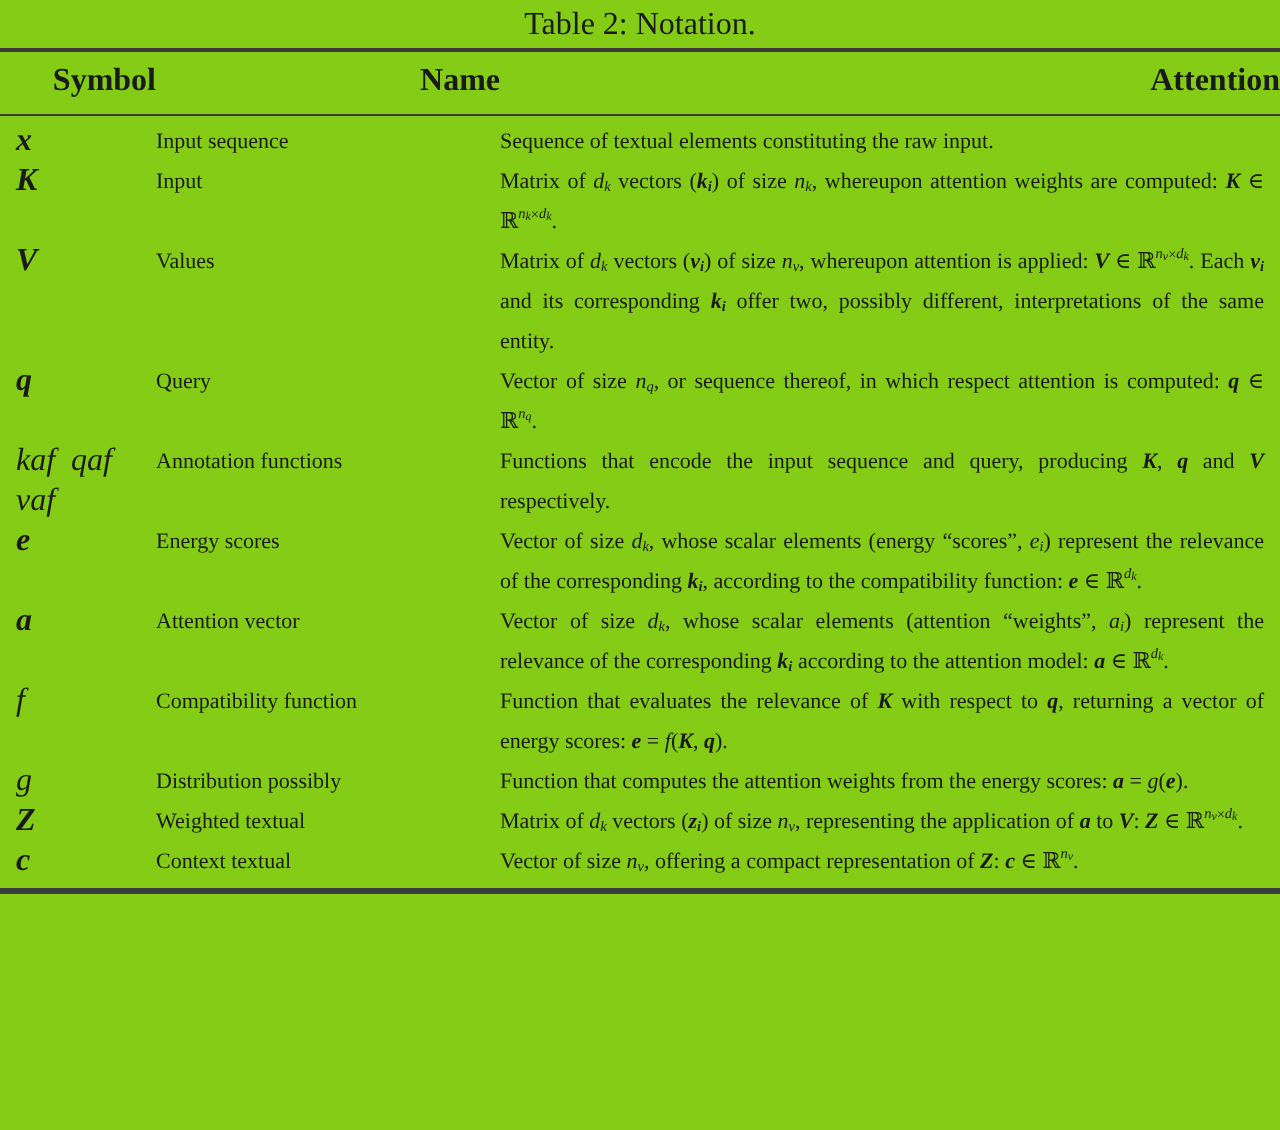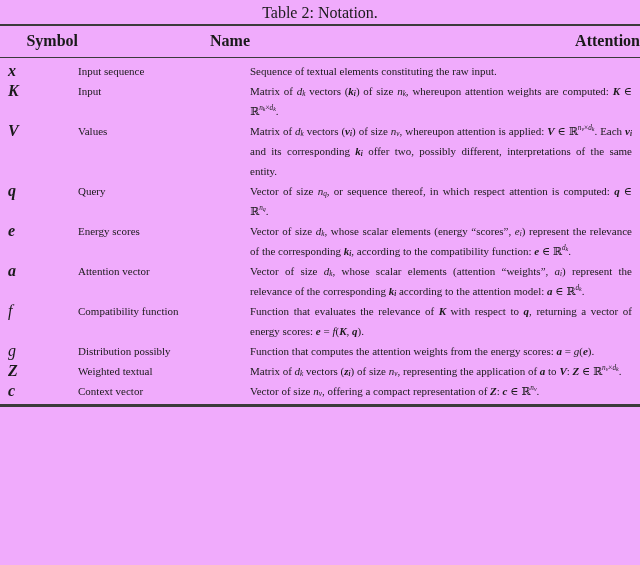--- a/index.html
+++ b/index.html
@@ -2,21 +2,21 @@
 <html><head>
 <meta charset="utf-8">
 <style>
   html,body{margin:0;padding:0;background:#ffffff;}
   body{
     font-family:"Liberation Serif","DejaVu Serif",serif;
     color:#1a1a1a;
     -webkit-font-smoothing:antialiased;
   }
   .page{
-    width:640px;height:565px;background:#f0abfc;overflow:hidden;
+    width:640px;height:565px;background:#84cc16;overflow:hidden;
     position:relative;
   }
   .caption{
     font-size:16px;line-height:19px;text-align:center;
     padding:3px 0 2px 0;
   }
   table.notation{
     width:640px;border-collapse:collapse;table-layout:fixed;
     border-top:2px solid #3b3b3b;
     border-bottom:3px solid #3b3b3b;
@@ -78,20 +78,25 @@
     <td class="name">Values</td>
     <td class="def">Matrix of <i>d<sub>k</sub></i> vectors (<b><i>v<sub>i</sub></i></b>) of size <i>n<sub>v</sub></i>, whereupon attention is applied: <b><i>V</i></b> ∈ ℝ<sup><i>n<sub>v</sub></i>×<i>d<sub>k</sub></i></sup>. Each <b><i>v<sub>i</sub></i></b> and its corresponding <b><i>k<sub>i</sub></i></b> offer two, possibly different, interpretations of the same entity.</td>
   </tr>
 
   <tr>
     <td class="sym"><b><i>q</i></b></td>
     <td class="name">Query</td>
     <td class="def">Vector of size <i>n<sub>q</sub></i>, or sequence thereof, in which respect attention is computed: <b><i>q</i></b> ∈ ℝ<sup><i>n<sub>q</sub></i></sup>.</td>
   </tr>
 
+  <tr>
+    <td class="sym"><i>kaf</i>&nbsp;&nbsp;<i>qaf</i><br><i>vaf</i></td>
+    <td class="name">Annotation functions</td>
+    <td class="def">Functions that encode the input sequence and query, producing <b><i>K</i></b>, <b><i>q</i></b> and <b><i>V</i></b> respectively.</td>
+  </tr>
 
   <tr>
     <td class="sym"><b><i>e</i></b></td>
     <td class="name">Energy scores</td>
     <td class="def">Vector of size <i>d<sub>k</sub></i>, whose scalar elements (energy “scores”, <i>e<sub>i</sub></i>) represent the relevance of the corresponding <b><i>k<sub>i</sub></i></b>, according to the compatibility function: <b><i>e</i></b> ∈ ℝ<sup><i>d<sub>k</sub></i></sup>.</td>
   </tr>
 
   <tr>
     <td class="sym"><b><i>a</i></b></td>
     <td class="name">Attention vector</td>
@@ -111,18 +116,18 @@
   </tr>
 
   <tr>
     <td class="sym"><b><i>Z</i></b></td>
     <td class="name">Weighted textual</td>
     <td class="def">Matrix of <i>d<sub>k</sub></i> vectors (<b><i>z<sub>i</sub></i></b>) of size <i>n<sub>v</sub></i>, representing the application of <b><i>a</i></b> to <b><i>V</i></b>: <b><i>Z</i></b> ∈ ℝ<sup><i>n<sub>v</sub></i>×<i>d<sub>k</sub></i></sup>.</td>
   </tr>
 
   <tr>
     <td class="sym"><b><i>c</i></b></td>
-    <td class="name">Context vector</td>
+    <td class="name">Context textual</td>
     <td class="def">Vector of size <i>n<sub>v</sub></i>, offering a compact representation of <b><i>Z</i></b>: <b><i>c</i></b> ∈ ℝ<sup><i>n<sub>v</sub></i></sup>.</td>
   </tr>
 </tbody>
   </table>
 </div>
 
 </body></html>

